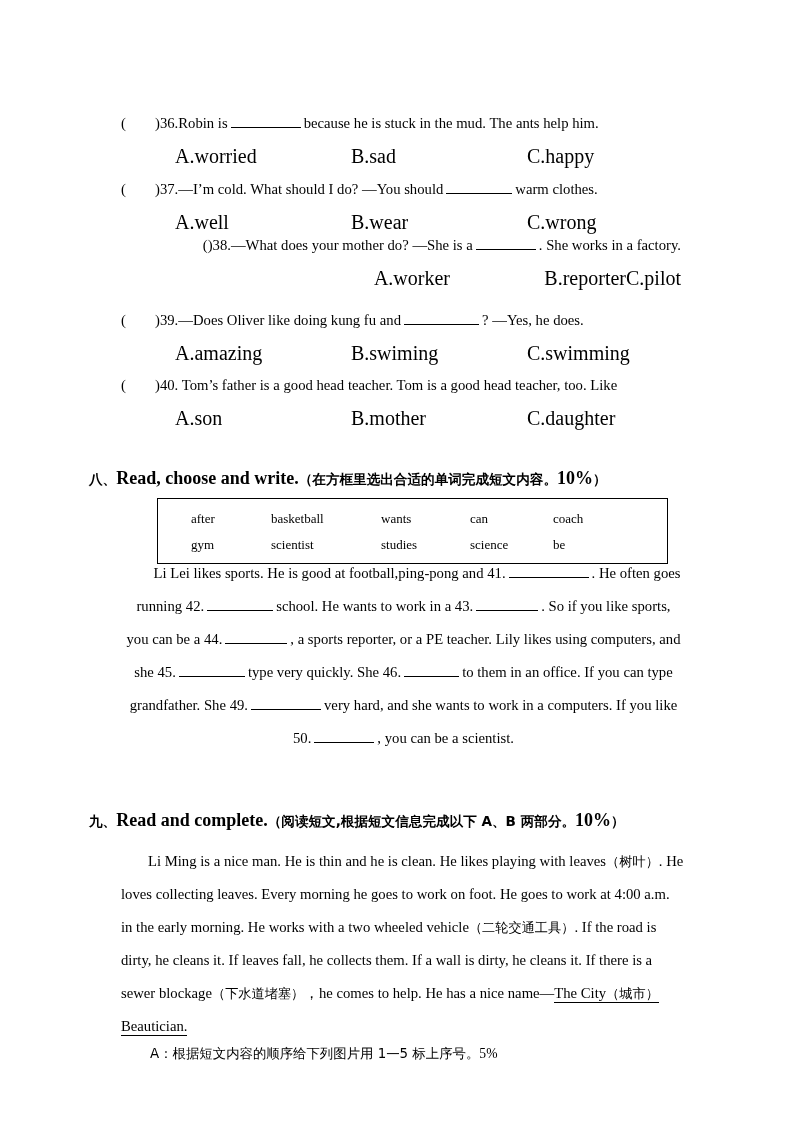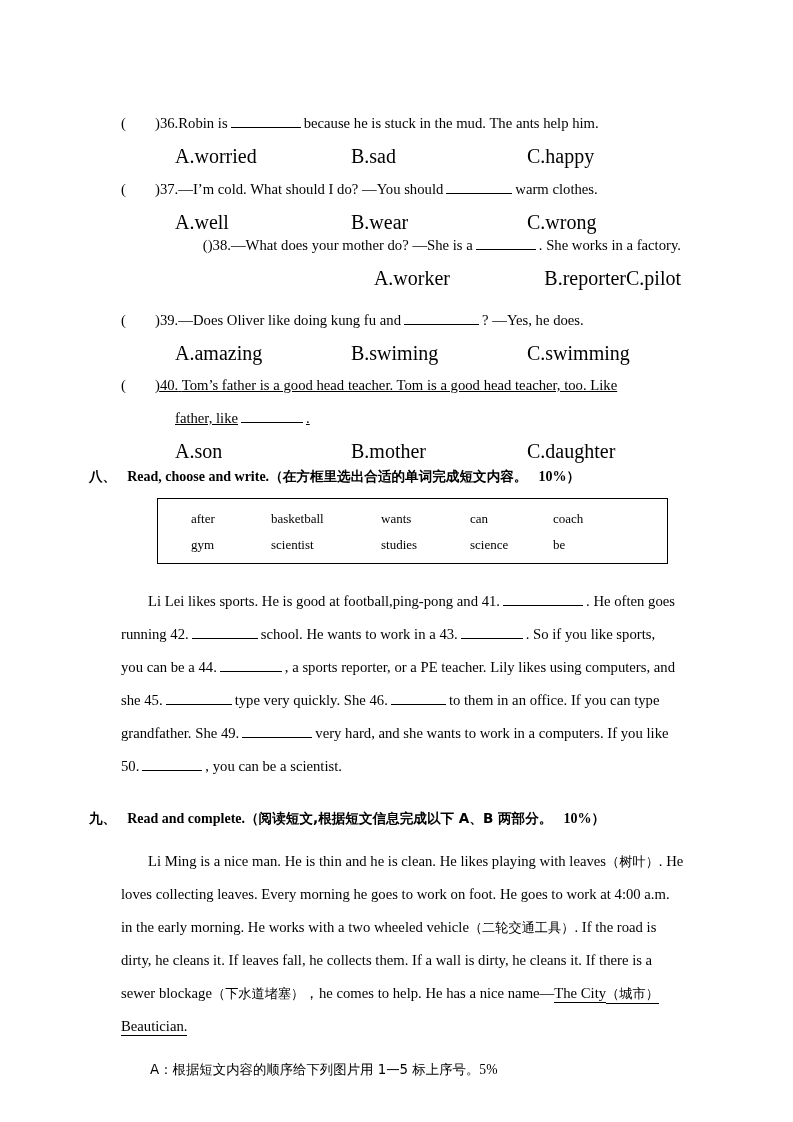--- a/index.html
+++ b/index.html
@@ -76,22 +76,21 @@
     white-space: nowrap;
   }
   .section-head .cn {
     font-family: "DejaVu Sans", sans-serif;
     font-size: 13.6px;
     font-weight: bold;
   }
   .section-head .en {
     font-family: "Liberation Serif", serif;
     font-weight: bold;
-    font-size: 14px;
-    margin-left: 11px;
+    font-size: 18px;
   }
 
   
   .wordbox {
     position: absolute;
     left: 157px;
     top: 498px;
     width: 511px;
     height: 66px;
     border: 1.6px solid #000;
@@ -120,35 +119,34 @@
     font-size: 14.7px;
     line-height: 33px;
   }
   .passage .ln {
     white-space: nowrap;
     height: 33px;
   }
   .indent { display: inline-block; width: 27px; }
 
   .cn-inline {
-    font-family: Liberation Mono, monospace;
+    font-family: Liberation Serif, serif;
     font-size: 13.2px;
   }
 
   .uline {
     border-bottom: 1.1px solid #000;
     padding-bottom: 1px;
   }
 
   .note-line {
     position: absolute;
     left: 150px;
     font-size: 13.6px;
     white-space: nowrap;
-    margin-top: 16px;
   }
   .note-line .cn {
     font-family: "DejaVu Sans", sans-serif;
     font-size: 13.4px;
   }
 </style>
 </head>
 <body>
 
 <div class="page">
@@ -182,26 +180,23 @@
 
   <div class="mc-block" style="top:304px;">
     <div class="q-line">
       <span class="paren"><span>(</span></span><span>)</span><span>39.</span><span>—Does Oliver like doing kung fu and</span><span class="blank b75"></span><span>?    —Yes, he does.</span>
     </div>
     <div class="opt-line">
       <span class="opt opt-a">A.amazing</span><span class="opt opt-b">B.swiming</span><span class="opt opt-c">C.swimming</span>
     </div>
   </div>
 
-  <div class="mc-block" style="top:369px;text-decoration:underline;">
+  <div class="mc-block" style="top:369px;">
     <div class="q-line">
       <span class="paren"><span>(</span></span><span>)</span><span>40.</span> <span>Tom’s father is a good head teacher. Tom is a good head teacher, too. Like</span>
-    </div>
-    <div class="q-line" style="padding-left:54px;">
-      <span>father, like</span><span class="blank b62"></span><span>.</span>
     </div>
     <div class="opt-line">
       <span class="opt opt-a">A.son</span><span class="opt opt-b">B.mother</span><span class="opt opt-c">C.daughter</span>
     </div>
   </div>
 
   <div class="section-head" style="top:468px;">
     <span class="cn">八、</span><span class="en">Read, choose and write.</span><span class="cn">（在方框里选出合适的单词完成短文内容。</span><span class="en">10%</span><span class="cn">）</span>
   </div>
 
@@ -215,21 +210,21 @@
     </div>
     <div class="wordbox-row">
       <span class="wb-cell wb-c0">gym</span>
         <span class="wb-cell wb-c1">scientist</span>
         <span class="wb-cell wb-c2">studies</span>
         <span class="wb-cell wb-c3">science</span>
         <span class="wb-cell wb-c4">be</span>
     </div>
   </div>
 
-  <div class="passage" style="top:585px;">
+  <div class="passage" style="top:557px;text-align:center;">
     <div class="ln">
       <span class="indent"></span><span>Li Lei likes sports. He is good at football,ping-pong and 41.</span><span class="blank b80"></span><span>. He often goes</span>
     </div>
     <div class="ln">
       <span>running 42.</span><span class="blank b66"></span><span>school. He wants to work in a 43.</span><span class="blank b62"></span><span>. So if you like sports,</span>
     </div>
     <div class="ln">
       <span>you can be a 44.</span><span class="blank b62"></span><span>, a sports reporter, or a PE teacher. Lily likes using computers, and</span>
     </div>
     <div class="ln">

